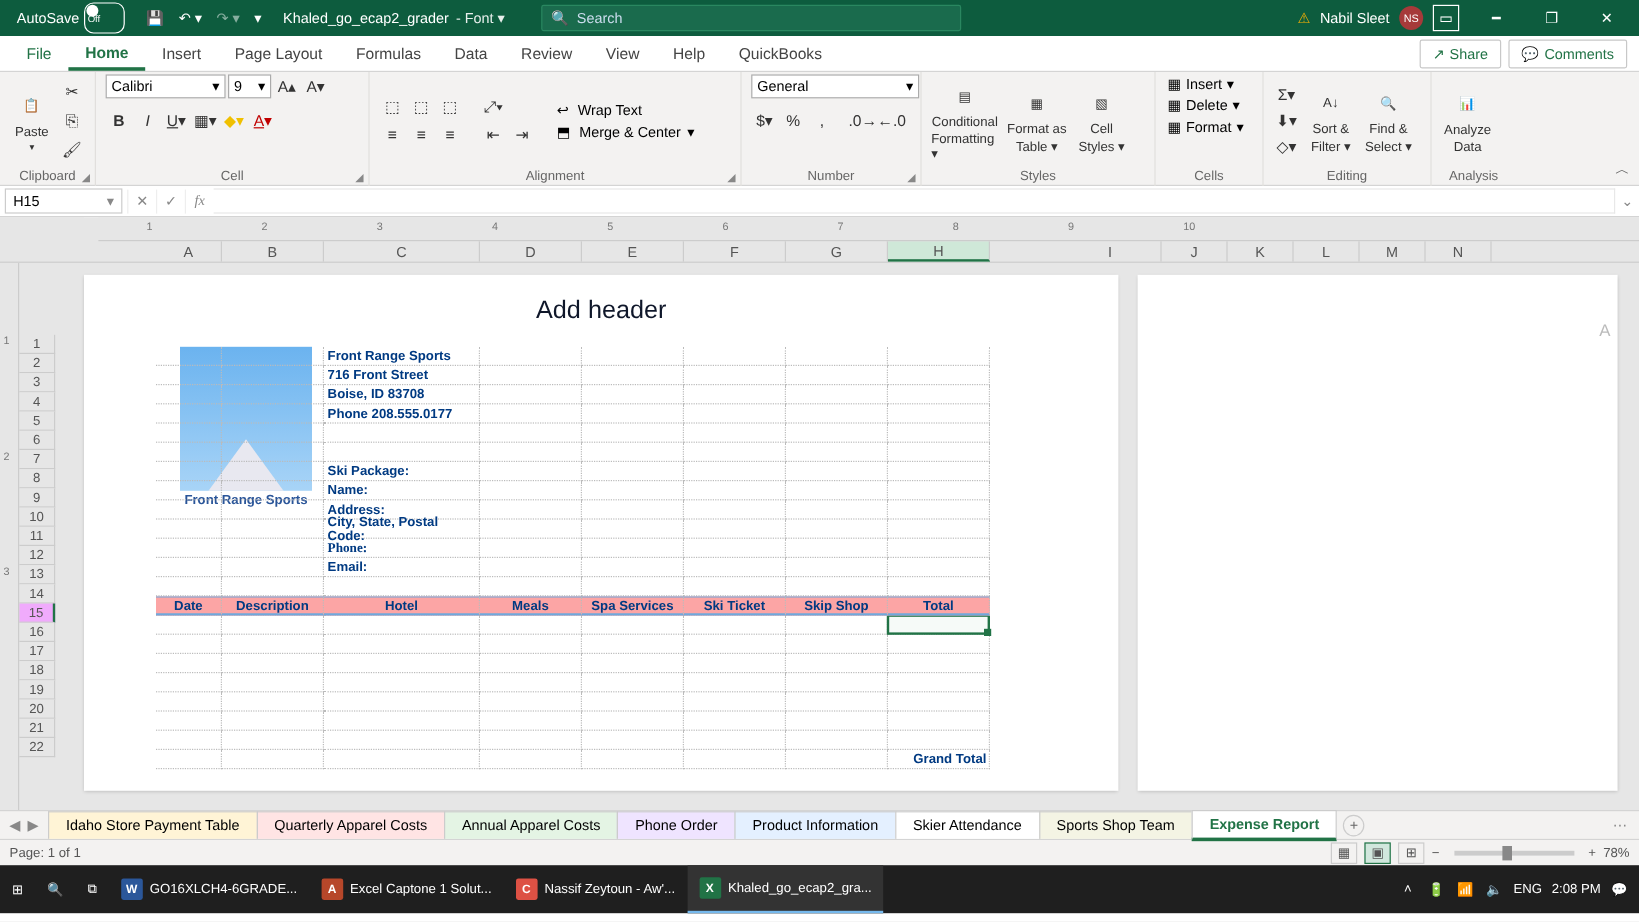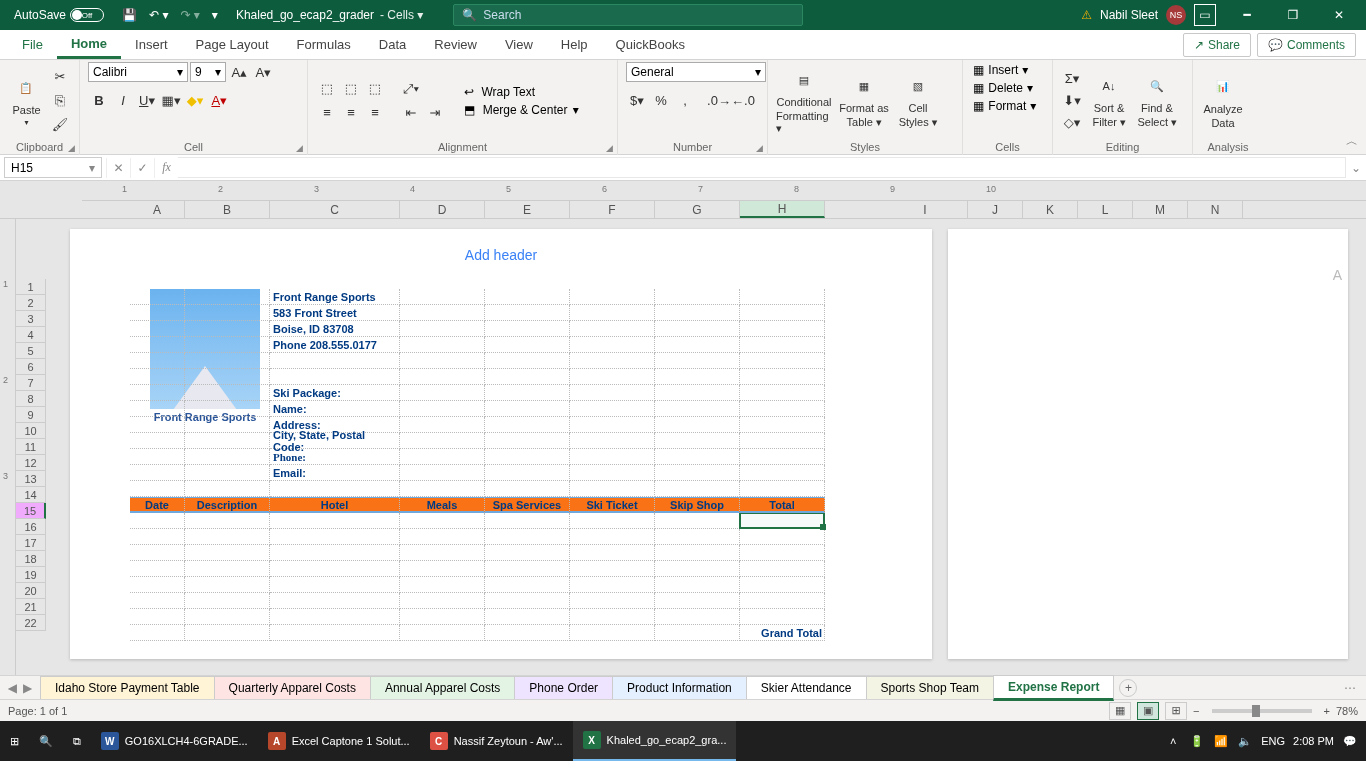--- a/index.html
+++ b/index.html
@@ -3,21 +3,21 @@
 <meta charset="utf-8">
 <style>
 * { margin:0; padding:0; box-sizing:border-box; font-family:"Segoe UI",Arial,sans-serif; user-select:none; }
 body { width:1366px; height:768px; background:#fff; overflow:hidden; font-size:12px; }
 
 
 .titlebar { height:30px; background:#0d5c3e; color:#fff; display:flex; align-items:center; font-size:12px; }
 .titlebar .qat { display:flex; align-items:center; gap:4px; padding:0 4px; }
 .titlebar .qat-item { padding:2px 4px; display:flex; align-items:center; }
 .autosave { display:flex; align-items:center; gap:4px; margin:0 6px; }
-.autosave-toggle { width:34px; height:14px; border:1px solid #fff; border-radius:8px; position:relative; display:inline-flex; align-items:center; justify-content:center; padding:0 2px; font-size:8px; }
+.autosave-toggle { width:34px; height:26px; border:1px solid #fff; border-radius:8px; position:relative; display:inline-flex; align-items:center; justify-content:flex-start; padding:0 2px; font-size:8px; }
 .autosave-toggle::before { content:""; position:absolute; left:1px; top:1px; width:10px; height:10px; border-radius:50%; background:#fff; }
 .doc-title { margin-left:10px; display:flex; align-items:center; gap:6px; }
 .search-box { margin-left:30px; width:350px; height:22px; background:#1a6b4d; border:1px solid #2a8760; border-radius:2px; display:flex; align-items:center; padding:0 8px; color:#cde; gap:6px; }
 .titlebar-right { margin-left:auto; display:flex; align-items:center; gap:8px; padding-right:4px; }
 .win-controls { display:flex; }
 .win-btn { width:46px; height:30px; display:flex; align-items:center; justify-content:center; }
 .user-badge { width:20px; height:20px; border-radius:50%; background:#a63a3a; display:flex; align-items:center; justify-content:center; font-size:9px; }
 .ribbon-toggle { width:22px; height:22px; border:1px solid #fff; display:flex; align-items:center; justify-content:center; }
 
 
@@ -66,24 +66,24 @@
 .colhdr.sel{background:#cfe8d8;border-bottom:2px solid #217346;}
 .sheet-body{flex:1;display:flex;overflow:hidden;}
 .vruler{width:16px;background:#e6e6e6;border-right:1px solid #ccc;position:relative;font-size:9px;color:#777;}
 .vruler-mark{position:absolute;left:3px;}
 .rowhdr{height:16px;border-bottom:1px solid #ccc;border-right:1px solid #ccc;text-align:center;font-size:11px;color:#555;display:flex;align-items:center;justify-content:center;background:#e6e6e6;}
 .rowhdrs{width:30px;display:flex;flex-direction:column;}
 .rowhdr.sel{background:#f0abfc;border-right:2px solid #217346;}
 .page-wrap{flex:1;position:relative;}
 .page{position:absolute;left:24px;top:10px;width:862px;height:430px;background:#fff;box-shadow:0 1px 3px rgba(0,0,0,0.2);}
 .page2{position:absolute;left:902px;top:10px;width:400px;height:430px;background:#fff;box-shadow:0 1px 3px rgba(0,0,0,0.2);display:flex;align-items:flex-start;justify-content:center;}
-.add-header{text-align:center;color:#3b82f6;font-size:14px;padding:18px 0;}
+.add-header{text-align:center;color:#0f172a;font-size:21px;padding:18px 0;}
 .grid{position:absolute;left:60px;top:60px;}
 .cell{position:absolute;border-right:1px dotted #bbb;border-bottom:1px dotted #bbb;font-size:11px;padding:1px 3px;color:#003a82;font-weight:600;display:flex;align-items:center;}
-.header-cell{background:#f97316;border-top:1px solid #6fa8dc;border-bottom:2px solid #6fa8dc;justify-content:center;}
+.header-cell{background:#fca5a5;border-top:1px solid #6fa8dc;border-bottom:2px solid #6fa8dc;justify-content:center;}
 .sel-cell{position:absolute;border:2px solid #217346;background:rgba(33,115,70,0.04);}
 .sel-cell::after{content:"";position:absolute;right:-3px;bottom:-3px;width:6px;height:6px;background:#217346;}
 .sky{width:110px;height:120px;background:linear-gradient(#6bb3ef,#a8d4f7);position:absolute;left:80px;top:60px;display:flex;flex-direction:column;align-items:center;justify-content:flex-end;overflow:hidden;}
 .mountain{width:0;height:0;border-left:40px solid transparent;border-right:40px solid transparent;border-bottom:55px solid #e8e8f0;position:relative;top:12px;}
 .frs-label{position:absolute;top:182px;left:80px;width:110px;text-align:center;color:#2a5599;font-size:11px;font-weight:600;}
 .banner{position:absolute;left:475px;top:70px;width:258px;height:28px;background:linear-gradient(#a8c8ec,#7aa6d8);border:1px solid #5a86b8;border-radius:3px;display:flex;align-items:center;justify-content:center;color:#0a2a5a;font-weight:700;font-size:13px;}
 .click-add{color:#bfbfbf;font-size:22px;margin-top:80px;}
 
 
 .sheet-tabs{height:24px;background:#f3f2f1;border-top:1px solid #d4d4d4;display:flex;align-items:center;font-size:12px;}
@@ -121,21 +121,21 @@
           <span>Off</span>
         </span>
     </div>
     <div class="qat-item">💾</div>
     <div class="qat-item">↶ ▾</div>
     <div class="qat-item" style="opacity:.5">↷ ▾</div>
     <div class="qat-item">▾</div>
   </div>
   <div class="doc-title">
     <span>Khaled_go_ecap2_grader</span>
-    <span style="opacity:.9">- Cells ▾</span>
+    <span style="opacity:.9">- Font ▾</span>
   </div>
   <div class="search-box">
     <span>🔍</span>
     <span>Search</span>
   </div>
   <div class="titlebar-right">
     <span style="color:#ffb300">⚠</span>
     <span>Nabil Sleet</span>
     <span class="user-badge">NS</span>
     <span class="ribbon-toggle">▭</span>
@@ -575,21 +575,21 @@
             <div class="cell" style="left: 610px; top: 320px; width: 85px; height: 16px;"></div>
             <div class="cell" style="left: 0px; top: 336px; width: 55px; height: 16px;"></div>
             <div class="cell" style="left: 55px; top: 336px; width: 85px; height: 16px;"></div>
             <div class="cell" style="left: 140px; top: 336px; width: 130px; height: 16px;"></div>
             <div class="cell" style="left: 270px; top: 336px; width: 85px; height: 16px;"></div>
             <div class="cell" style="left: 355px; top: 336px; width: 85px; height: 16px;"></div>
             <div class="cell" style="left: 440px; top: 336px; width: 85px; height: 16px;"></div>
             <div class="cell" style="left: 525px; top: 336px; width: 85px; height: 16px;"></div>
             <div class="cell" style="left: 610px; top: 336px; width: 85px; height: 16px;"></div>
             <div class="cell" style="left: 140px; top: 0px; width: 130px; height: 16px; z-index: 2; background: transparent; border: none;">Front Range Sports</div>
-            <div class="cell" style="left: 140px; top: 16px; width: 130px; height: 16px; z-index: 2; background: transparent; border: none;">583 Front Street</div>
+            <div class="cell" style="left: 140px; top: 16px; width: 130px; height: 16px; z-index: 2; background: transparent; border: none;">716 Front Street</div>
             <div class="cell" style="left: 140px; top: 32px; width: 130px; height: 16px; z-index: 2; background: transparent; border: none;">Boise, ID 83708</div>
             <div class="cell" style="left: 140px; top: 48px; width: 130px; height: 16px; z-index: 2; background: transparent; border: none;">Phone 208.555.0177</div>
             <div class="cell" style="left: 140px; top: 96px; width: 130px; height: 16px; z-index: 2; background: transparent; border: none;">Ski Package:</div>
             <div class="cell" style="left: 140px; top: 112px; width: 130px; height: 16px; z-index: 2; background: transparent; border: none;">Name:</div>
             <div class="cell" style="left: 140px; top: 128px; width: 130px; height: 16px; z-index: 2; background: transparent; border: none;">Address:</div>
             <div class="cell" style="left: 140px; top: 144px; width: 130px; height: 16px; z-index: 2; background: transparent; border: none;">City, State, Postal Code:</div>
             <div class="cell" style="left: 140px; top: 160px; width: 130px; height: 16px; z-index: 2; background: transparent; border: none; font-family: Liberation Serif, serif;">Phone:</div>
             <div class="cell" style="left: 140px; top: 176px; width: 130px; height: 16px; z-index: 2; background: transparent; border: none;">Email:</div>
             <div class="cell header-cell" style="left: 0px; top: 208px; width: 55px; height: 16px; z-index: 2;">Date</div>
             <div class="cell header-cell" style="left: 55px; top: 208px; width: 85px; height: 16px; z-index: 2;">Description</div>

